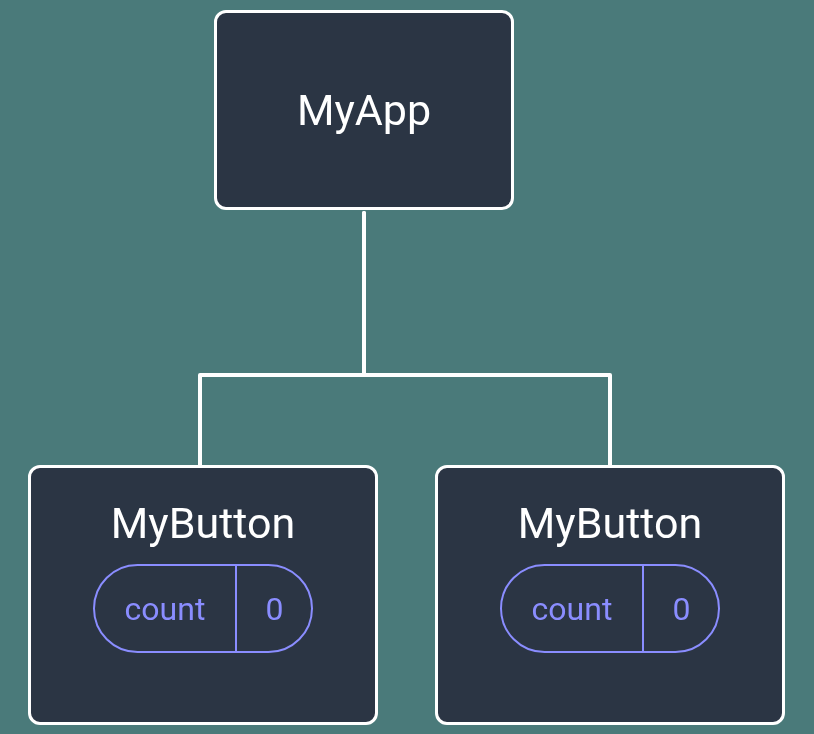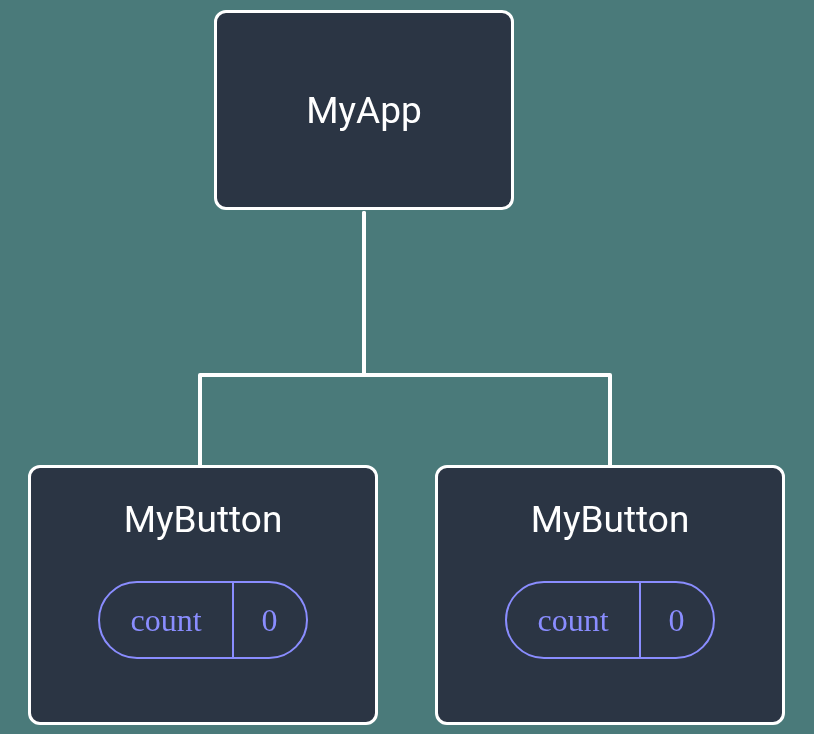--- a/index.html
+++ b/index.html
@@ -41,32 +41,31 @@
     .node-child-right {
       left: 435px;
       top: 465px;
       width: 350px;
       height: 260px;
       padding-top: 30px;
       justify-content: flex-start;
     }
     .node-title {
       color: #ffffff;
-      font-size: 37px;
+      font-size: 43px;
       font-weight: 400;
     }
     .pill {
       display: flex;
       align-items: stretch;
       border: 2px solid #8a8dff;
       border-radius: 999px;
-      margin-top: 40px;
-      height: 78px;
+      margin-top: 16px;
+      height: 89px;
       overflow: hidden;
-      font-family: Liberation Serif, serif;
     }
     .pill-label {
       color: #8a8dff;
       font-size: 32px;
       font-weight: 400;
       padding: 0 30px;
       display: flex;
       align-items: center;
       border-right: 2px solid #8a8dff;
     }

